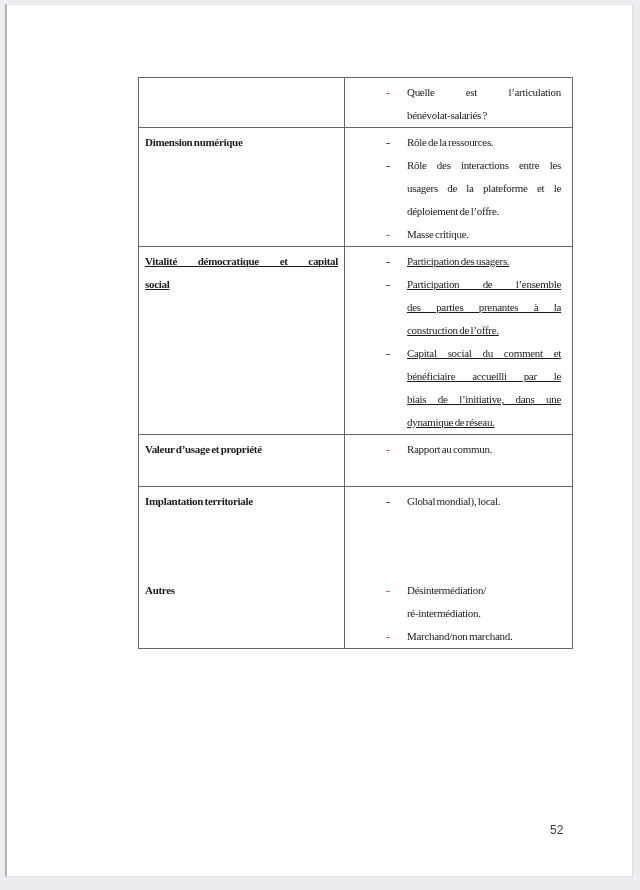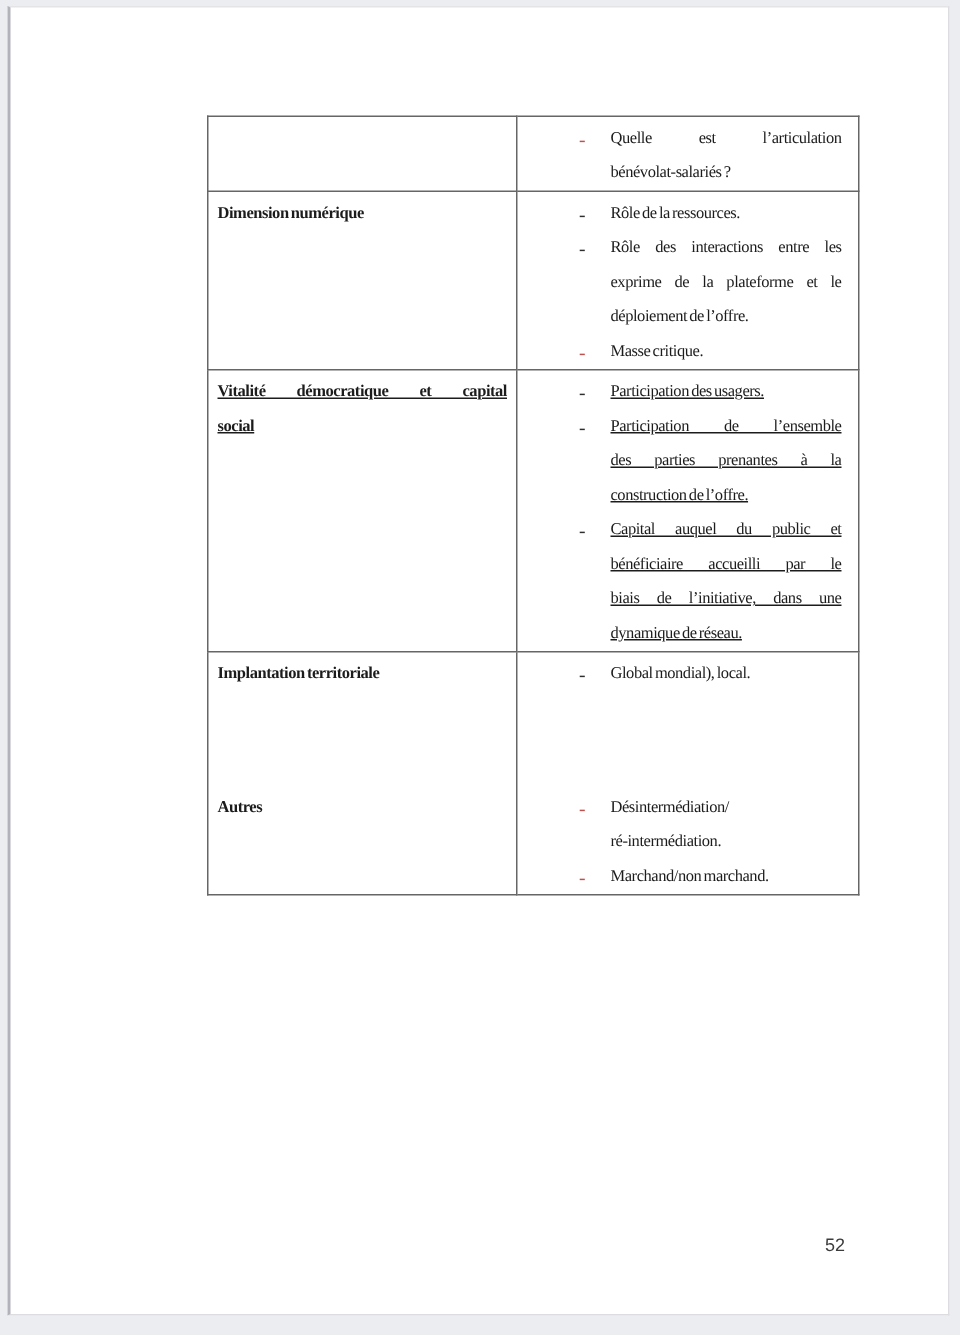--- a/index.html
+++ b/index.html
@@ -88,21 +88,21 @@
               <div class="bullet">
                 <span class="dash" style="color: rgb(46, 46, 46);">-</span>
                 <div>
                   <div class="line">Rôle de la ressources.</div>
                 </div>
               </div>
               <div class="bullet">
                 <span class="dash" style="color: rgb(46, 46, 46);">-</span>
                 <div>
                   <div class="line j">Rôle des interactions entre les</div>
-                  <div class="line j">exprime de la plateforme et le</div>
+                  <div class="line j">usagers de la plateforme et le</div>
                   <div class="line">déploiement de l’offre.</div>
                 </div>
               </div>
               <div class="bullet">
                 <span class="dash" style="color: rgb(192, 80, 77);">-</span>
                 <div>
                   <div class="line">Masse critique.</div>
                 </div>
               </div>
             </td>
@@ -125,24 +125,39 @@
                 <span class="dash" style="color: rgb(46, 46, 46);">-</span>
                 <div>
                   <div class="line j">Participation de l’ensemble</div>
                   <div class="line j">des parties prenantes à la</div>
                   <div class="line">construction de l’offre.</div>
                 </div>
               </div>
               <div class="bullet">
                 <span class="dash" style="color: rgb(46, 46, 46);">-</span>
                 <div>
-                  <div class="line j">Capital auquel du public et</div>
+                  <div class="line j">Capital social du comment et</div>
                   <div class="line j">bénéficiaire accueilli par le</div>
                   <div class="line j">biais de l’initiative, dans une</div>
                   <div class="line">dynamique de réseau.</div>
+                </div>
+              </div>
+            </td>
+          </tr>
+          <tr style="height: 52px;">
+            <td class="cat-cell">
+              <div class="cat">
+                <div class="line">Valeur d’usage et propriété</div>
+              </div>
+            </td>
+            <td class="bullet-cell">
+              <div class="bullet">
+                <span class="dash" style="color: rgb(192, 80, 77);">-</span>
+                <div>
+                  <div class="line">Rapport au commun.</div>
                 </div>
               </div>
             </td>
           </tr>
           <tr style="height: 162px; margin-top: 10px;">
             <td class="cat-cell">
               <div class="cat">
                 <div class="line">Implantation territoriale</div>
               </div>
               <div class="spacer" style="height: 66px;"></div>

